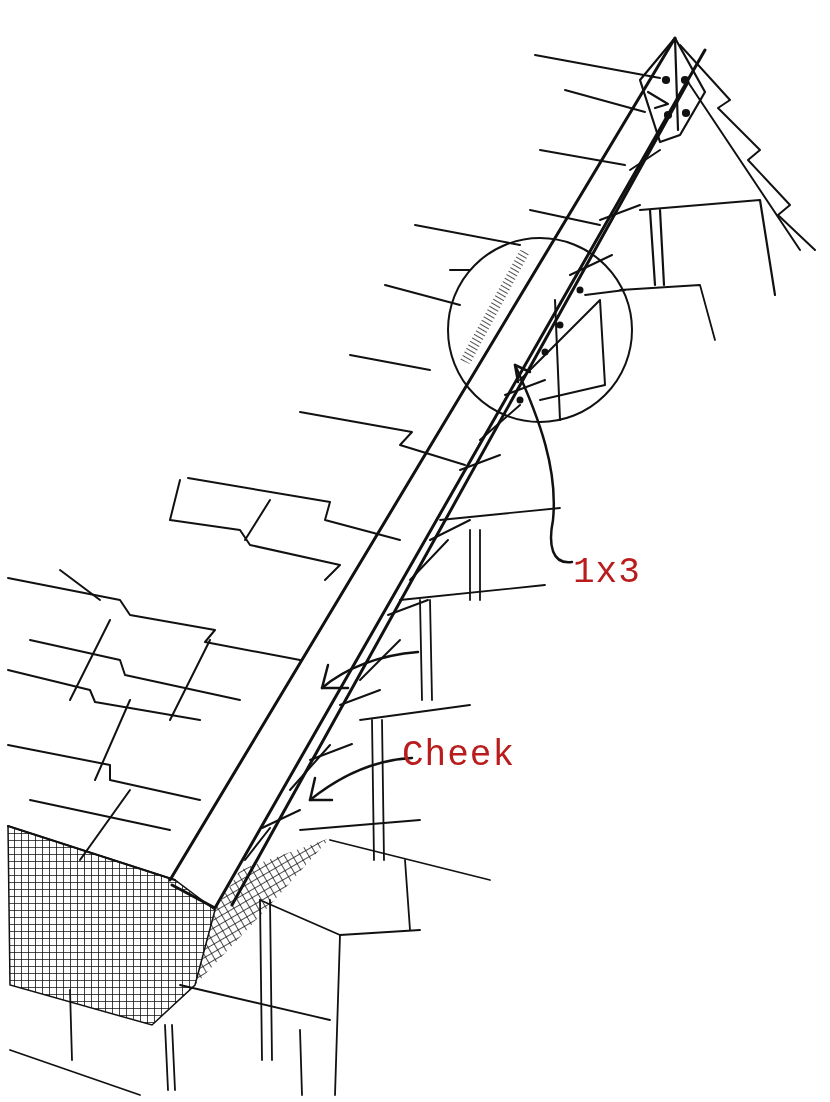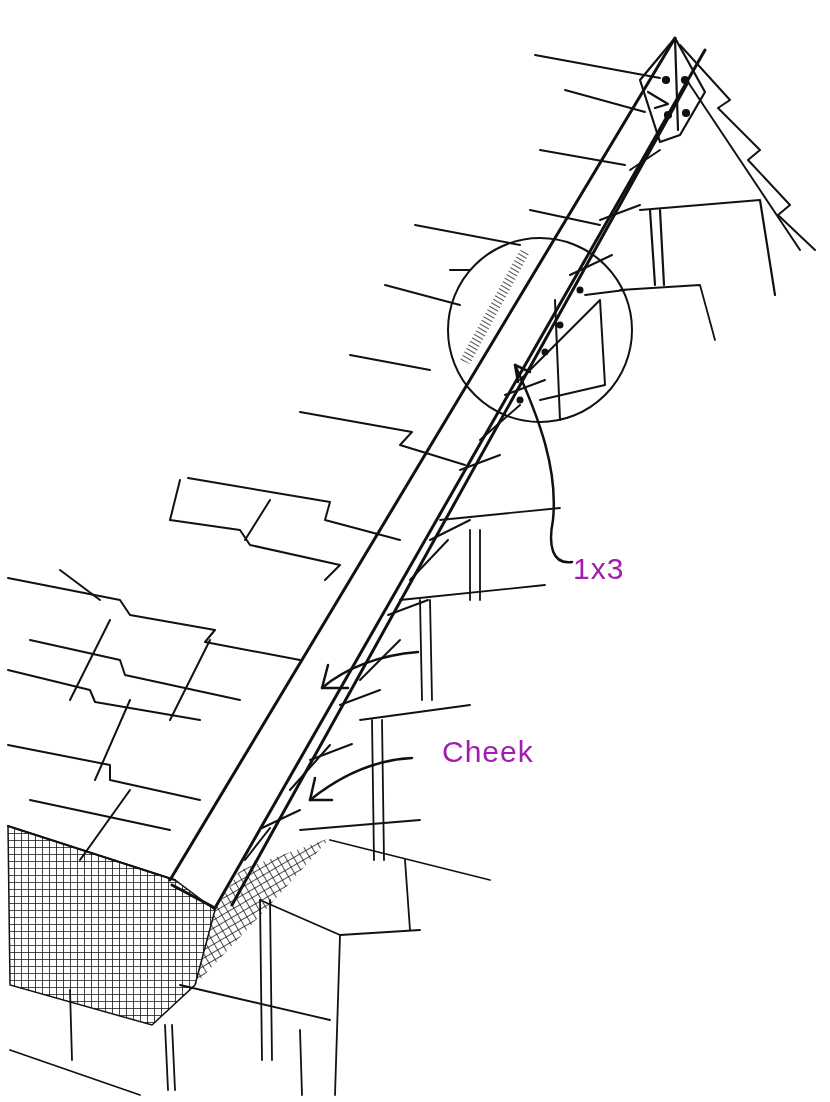--- a/index.html
+++ b/index.html
@@ -2,23 +2,23 @@
 <html><head>
   <meta charset="utf-8">
   <style>
     html, body { margin: 0; padding: 0; background: #ffffff; }
     body { width: 830px; height: 1102px; overflow: hidden; position: relative; }
     .canvas { position: absolute; left: 0; top: 0; width: 830px; height: 1102px; }
     svg { position: absolute; left: 0; top: 0; }
     .ink { stroke: #111; fill: none; stroke-linecap: round; stroke-linejoin: round; }
     .label {
       position: absolute;
-      font-family: Liberation Sans, sans-serif;
-      color: #a21caf;
-      font-size: 30px;
+      font-family: Liberation Mono, monospace;
+      color: #b91c1c;
+      font-size: 36px;
       letter-spacing: 1px;
       white-space: nowrap;
     }
   </style>
 </head>
 <body>
 
 <div class="canvas">
   <svg width="830" height="1102" viewBox="0 0 830 1102">
 
@@ -150,14 +150,14 @@
       <path d="M418 652 C380 655 345 668 322 688"></path>
       <path d="M322 688 L328 665 M322 688 L348 688"></path>
       <path d="M412 758 C370 760 335 780 310 800"></path>
       <path d="M310 800 L315 778 M310 800 L332 800"></path>
       <path d="M572 562 C552 565 548 545 553 520 C558 470 540 420 515 365"></path>
       <path d="M515 365 L518 382 M515 365 L530 372"></path>
     </g>
   </svg>
 
   <div class="label" style="left:573px; top:552px;">1x3</div>
-  <div class="label" style="left:442px; top:735px;">Cheek</div>
+  <div class="label" style="left:402px; top:735px;">Cheek</div>
 </div>
 
 </body></html>

